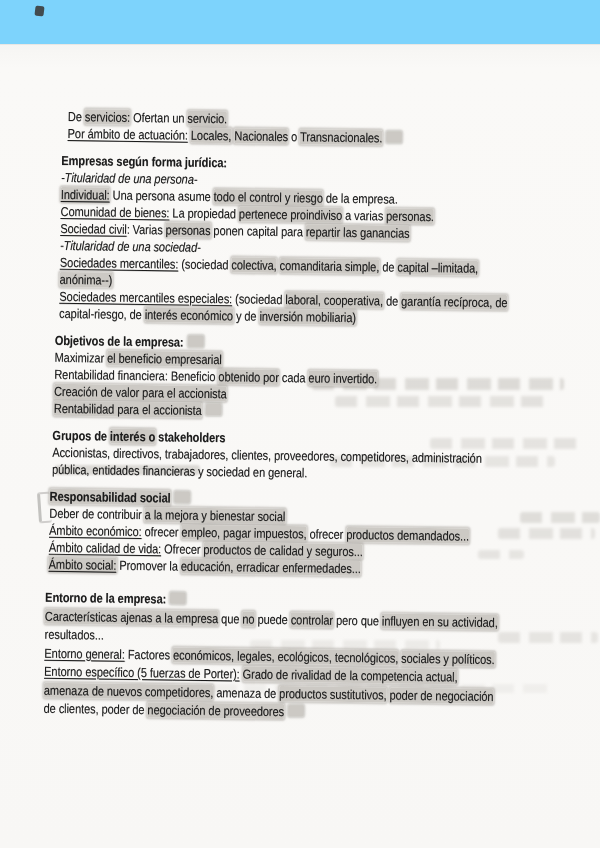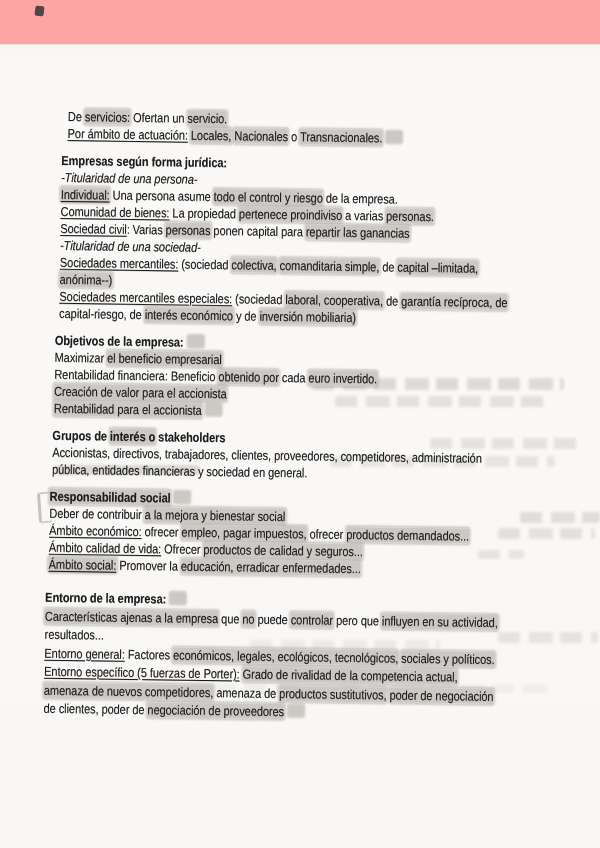--- a/index.html
+++ b/index.html
@@ -1,20 +1,20 @@
 <!DOCTYPE html>
 <html style="--ink: #1b1b1b; --hl: #ccc9c4;"><head>
 <meta charset="utf-8">
 <style>
   html,body{margin:0;padding:0;}
   body{
     width:600px;height:848px;overflow:hidden;background:#ffffff;
     font-family:"Liberation Sans",sans-serif;
   }
-  .page{position:relative;width:600px;height:848px;background:#fca5a5;}
+  .page{position:relative;width:600px;height:848px;background:#7dd3fc;}
   
   .scan-area{
     position:absolute;left:0;top:44px;width:600px;height:804px;
     background:
       linear-gradient(180deg, #f6f5f3 0%, #faf9f7 3%, #f9f8f6 60%, #f8f7f5 100%);
     box-shadow:inset 0 1px 0 #e9e7e4;
   }
   
   .corner-mark{
     position:absolute;left:35px;top:6px;width:9px;height:10px;

